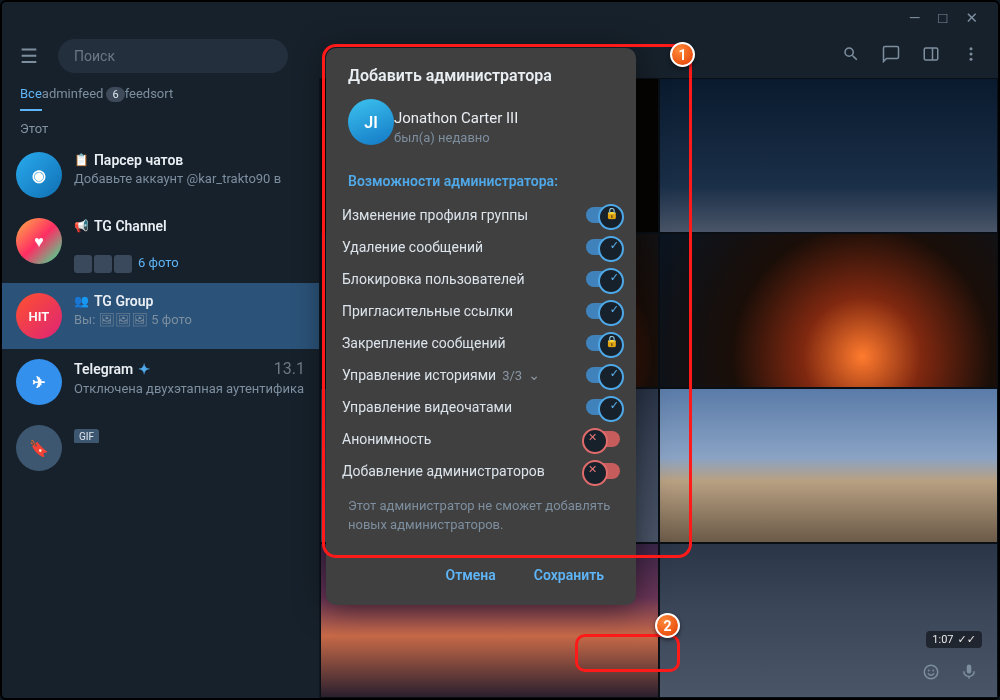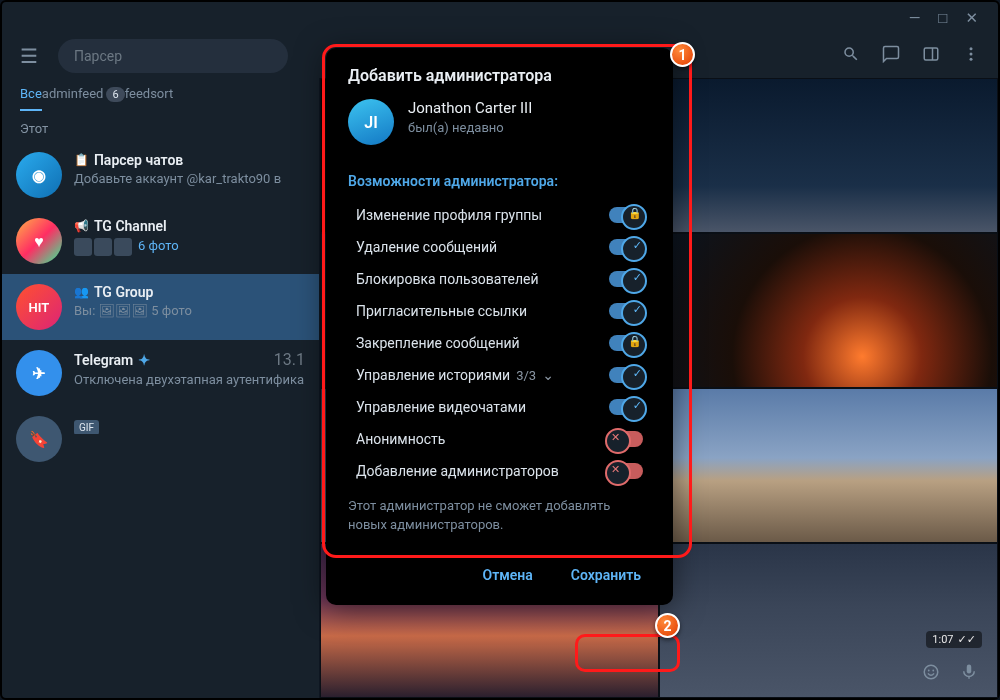--- a/index.html
+++ b/index.html
@@ -24,42 +24,42 @@
 .ava{width:46px;height:46px;border-radius:50%;flex:none;display:flex;align-items:center;justify-content:center;color:#fff;font-weight:600}
 .ava.a1{background:linear-gradient(135deg,#2aabee,#0f6fb3)}
 .ava.a2{background:linear-gradient(135deg,#ffb347,#ff2e63,#2af598)}
 .ava.a3{background:linear-gradient(135deg,#ff512f,#dd2476);font-size:13px}
 .ava.a4{background:#3390ec}
 .ava.a5{background:#3e5771}
 .cinfo{flex:1;min-width:0}
 .cname{color:#e9eef3;font-size:14px;font-weight:600;display:flex;align-items:center;gap:5px}
 .csub{font-size:13px;color:#7d8e9f;white-space:nowrap;overflow:hidden;text-overflow:ellipsis;margin-top:3px}
 .cdate{color:#6c7883;font-size:16px;margin-left:auto;font-weight:400}
-.thumbs{display:flex;gap:2px;margin-top:4px}
+.thumbs{display:flex;gap:2px;margin-top:21px}
 .thumbs i{width:18px;height:18px;background:#3a4a5c;border-radius:3px;display:block}
 .right{flex:1;position:relative;background:#0e1621}
 .gallery{position:absolute;inset:0;display:grid;grid-template-columns:1fr 1fr;grid-auto-rows:1fr}
 .gallery div{background:linear-gradient(135deg,#2a3b52,#0d1420);border:1px solid #0a0f16}
 .gallery .g1{background:radial-gradient(circle at 40% 70%,#f7c24a 0%,#1a1208 35%,#050403 70%)}
 .gallery .g2{background:linear-gradient(180deg,#0a1a2e 0%,#1a2f48 70%,#4a5568 100%)}
 .gallery .g3{background:radial-gradient(circle at 60% 80%,#ff7b2e 0%,#802810 25%,#1a0e08 55%,#0a1522 100%)}
 .gallery .g4{background:linear-gradient(180deg,#2a3548 0%,#3a4558 40%,#4a5568 100%)}
 .gallery .g5{background:linear-gradient(180deg,#5a7ba8 0%,#8aa3c4 45%,#b8a082 60%,#6b5a48 100%)}
 .gallery .g6{background:linear-gradient(180deg,#3a2548 0%,#6a3558 35%,#c86a48 60%,#2a1f2e 100%)}
 .gtime{position:absolute;right:16px;bottom:50px;background:rgba(0,0,0,.5);color:#e8e8e8;font-size:11px;padding:2px 6px;border-radius:4px;display:flex;align-items:center;gap:4px}
 .bottombar{position:absolute;left:0;right:0;bottom:0;height:48px;display:flex;align-items:center;justify-content:flex-end;gap:20px;padding:0 20px;color:#7d8e9f}
 
-.modal{position:absolute;left:326px;top:48px;width:347px;background:#000000;border-radius:10px;box-shadow:0 4px 30px rgba(0,0,0,.5);padding:18px 0 0;z-index:10}
+.modal{position:absolute;left:326px;top:48px;width:310px;background:#404040;border-radius:10px;box-shadow:0 4px 30px rgba(0,0,0,.5);padding:18px 0 0;z-index:10}
 .mtitle{color:#e9eef3;font-size:16px;font-weight:600;padding:0 22px 14px}
-.muser{display:flex;gap:14px;padding:0 22px 18px;align-items:flex-start}
+.muser{display:flex;padding:0 22px 18px;align-items:flex-end}
 .mava{width:46px;height:46px;border-radius:50%;background:linear-gradient(160deg,#3cc3f0,#1378c4);display:flex;align-items:center;justify-content:center;color:#fff;font-weight:600;font-size:16px}
 .muname{color:#e9eef3;font-size:15px;font-weight:400}
 .mustat{color:#7d8e9f;font-size:13px;margin-top:3px}
 .msect{color:#4fa8e8;font-size:14px;font-weight:600;padding:10px 22px 10px}
-.perm{display:flex;align-items:flex-end;justify-content:space-between;padding:8px 30px;font-size:14px;color:#dbe3eb}
+.perm{display:flex;align-items:flex-end;justify-content:space-between;padding:8px 16px;font-size:14px;color:#dbe3eb}
 .perm .lbl{display:flex;align-items:center;gap:6px}
 .cnt{color:#8a96a3;font-size:13px}
 .tog{width:34px;height:16px;border-radius:8px;position:relative;cursor:pointer}
 .tog.on{background:#4082bc}
 .tog.off{background:#c75c5c}
 .tog::after{content:"";position:absolute;top:-3px;width:22px;height:22px;border-radius:50%;background:#17212b;border:2px solid;display:flex;align-items:center;justify-content:center;font-size:10px}
 .tog.on::after{right:-4px;border-color:#4fa8e8}
 .tog.off::after{left:-4px;border-color:#e06b6b}
 .tog .ic{position:absolute;top:0px;font-size:11px;z-index:1}
 .tog.on .ic{right:1px;color:#5fb8f8}
@@ -78,21 +78,21 @@
 
 <div class="window">
   <div class="titlebar">
     <span>—</span>
     <span>□</span>
     <span>✕</span>
   </div>
   <div class="topbar">
     <div class="menu-ic">☰</div>
     <div class="search">
-      <span>Парсер</span>
+      <span>Поиск</span>
     </div>
     <div class="top-right">
       <span><svg viewBox="0 0 24 24">
             <path d="M15.5 14h-.79l-.28-.27A6.471 6.471 0 0016 9.5 6.5 6.5 0 109.5 16c1.61 0 3.09-.59 4.23-1.57l.27.28v.79l5 4.99L20.49 19l-4.99-5zm-6 0C7.01 14 5 11.99 5 9.5S7.01 5 9.5 5 14 7.01 14 9.5 11.99 14 9.5 14z"></path>
           </svg></span>
       <span><svg viewBox="0 0 24 24">
             <path d="M20 2H4c-1.1 0-2 .9-2 2v18l4-4h14c1.1 0 2-.9 2-2V4c0-1.1-.9-2-2-2z" fill="none" stroke="currentColor" stroke-width="2"></path>
           </svg></span>
       <span><svg viewBox="0 0 24 24">
             <rect x="3" y="4" width="18" height="16" rx="2" fill="none" stroke="currentColor" stroke-width="2"></rect>

